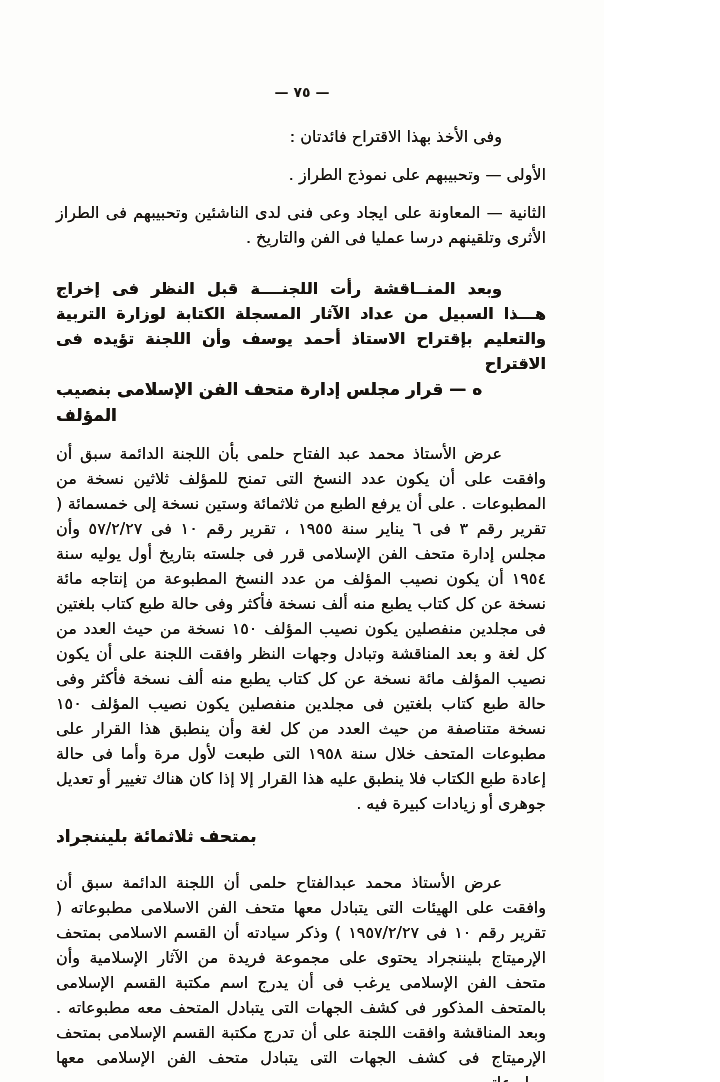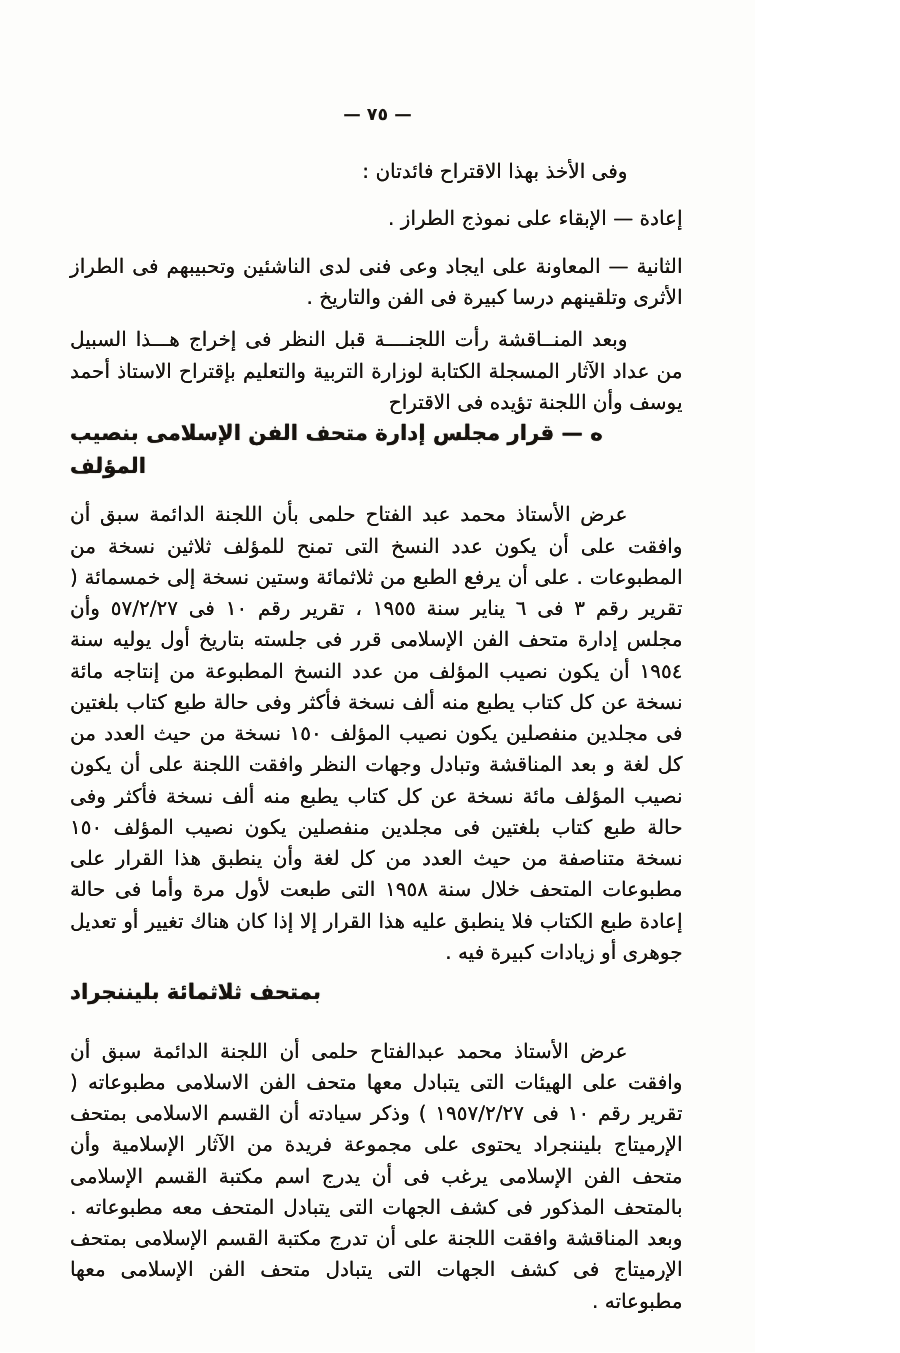--- a/index.html
+++ b/index.html
@@ -32,21 +32,21 @@
   }
   .para {
     font-size: 16px;
     line-height: 25px;
     text-align: justify;
     margin: 0;
     text-shadow: 0 0 0.5px currentColor;
   }
   .indent { text-indent: 44px; }
   .mt-sm { margin-top: 13px; }
-  .mt-md { margin-top: 9px; }
+  .mt-md { margin-top: 26px; font-weight: bold; }
   .mt-lg { margin-top: 30px; }
   .section-heading {
     font-size: 17px;
     font-weight: bold;
     text-align: left;
     line-height: 26px;
     margin: 0;
     text-shadow: 0 0 0.6px currentColor;
   }
   .section-heading.two-line { line-height: 41px; }
@@ -56,23 +56,23 @@
 <body>
 
 <div class="page">
 
   <div class="page-number">— ٧٥ —</div>
 
   <div class="content">
 
     <p class="para indent mt-sm">وفى الأخذ بهذا الاقتراح فائدتان :</p>
 
-    <p class="para mt-sm">إعادة — الإبقاء على نموذج الطراز .</p>
+    <p class="para mt-sm">الأولى — وتحبيبهم على نموذج الطراز .</p>
 
-    <p class="para mt-sm">الثانية — المعاونة على ايجاد وعى فنى لدى الناشئين وتحبيبهم فى الطراز الأثرى وتلقينهم درسا كبيرة فى الفن والتاريخ .</p>
+    <p class="para mt-sm">الثانية — المعاونة على ايجاد وعى فنى لدى الناشئين وتحبيبهم فى الطراز الأثرى وتلقينهم درسا عمليا فى الفن والتاريخ .</p>
 
     <p class="para indent mt-md">وبعد المنــاقشة رأت اللجنــــة قبل النظر فى إخراج هـــذا السبيل من عداد الآثار المسجلة الكتابة لوزارة التربية والتعليم بإقتراح الاستاذ أحمد يوسف وأن اللجنة تؤيده فى الاقتراح</p>
 
     <h2 class="section-heading mt-lg">ه — قرار مجلس إدارة متحف الفن الإسلامى بنصيب المؤلف</h2>
 
     <p class="para indent mt-sm">عرض الأستاذ محمد عبد الفتاح حلمى بأن اللجنة الدائمة سبق أن وافقت على أن يكون عدد النسخ التى تمنح للمؤلف ثلاثين نسخة من المطبوعات . على أن يرفع الطبع من ثلاثمائة وستين نسخة إلى خمسمائة ( تقرير رقم ٣ فى ٦ يناير سنة ١٩٥٥ ، تقرير رقم ١٠ فى ٥٧/٢/٢٧ وأن مجلس إدارة متحف الفن الإسلامى قرر فى جلسته بتاريخ أول يوليه سنة ١٩٥٤ أن يكون نصيب المؤلف من عدد النسخ المطبوعة من إنتاجه مائة نسخة عن كل كتاب يطبع منه ألف نسخة فأكثر وفى حالة طبع كتاب بلغتين فى مجلدين منفصلين يكون نصيب المؤلف ١٥٠ نسخة من حيث العدد من كل لغة و بعد المناقشة وتبادل وجهات النظر وافقت اللجنة على أن يكون نصيب المؤلف مائة نسخة عن كل كتاب يطبع منه ألف نسخة فأكثر وفى حالة طبع كتاب بلغتين فى مجلدين منفصلين يكون نصيب المؤلف ١٥٠ نسخة متناصفة من حيث العدد من كل لغة وأن ينطبق هذا القرار على مطبوعات المتحف خلال سنة ١٩٥٨ التى طبعت لأول مرة وأما فى حالة إعادة طبع الكتاب فلا ينطبق عليه هذا القرار إلا إذا كان هناك تغيير أو تعديل جوهرى أو زيادات كبيرة فيه .</p>
 
     <h2 class="section-heading two-line mt-md">
         <span class="heading-line">بمتحف ثلاثمائة بليننجراد</span>
       </h2>

